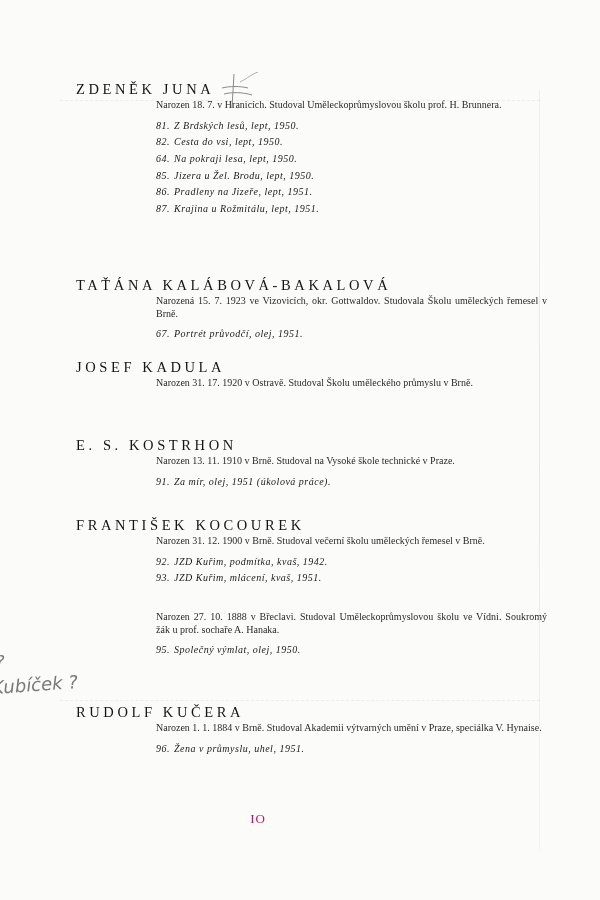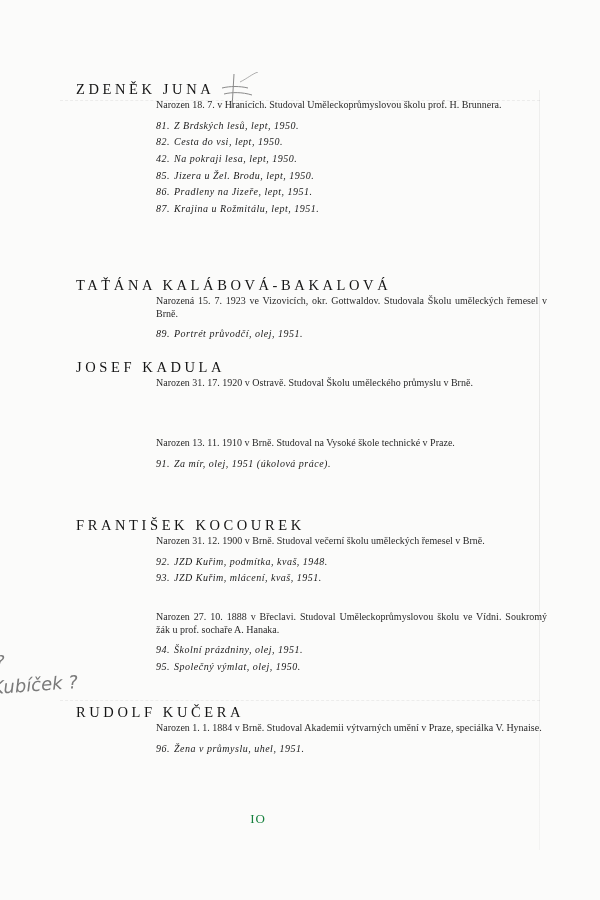--- a/index.html
+++ b/index.html
@@ -62,21 +62,21 @@
       margin-right: 4px;
     }
     .page-number {
       position: absolute;
       left: 0; width: 516px;
       top: 811px;
       text-align: center;
       font-family: "Liberation Serif", "DejaVu Serif", serif;
       font-size: 13px;
       letter-spacing: 1px;
-      color: #15803d;
+      color: #be185d;
     }
     .handwriting {
       position: absolute;
       font-family: "DejaVu Sans", sans-serif;
       font-style: italic;
       color: #7a7a7a;
       font-weight: 200;
     }
     .pencil-mark {
       position: absolute;
@@ -110,60 +110,60 @@
     <path d="M6 22 C14 20 24 20 34 23" stroke="#8a8a8a" stroke-width="1" fill="none"></path>
     <path d="M22 10 C30 6 34 2 40 0" stroke="#9a9a9a" stroke-width="0.8" fill="none"></path>
   </svg>
 
   <section class="artist" style="top:80px;">
     <h2 class="artist-name">ZDENĚK JUNA</h2>
     <p class="bio">Narozen 18. 7. v Hranicích. Studoval Uměleckoprůmyslovou školu prof. H. Brunnera.</p>
     <ul class="works">
       <li><span class="num">81.</span><span>Z Brdských lesů, lept, 1950.</span></li>
       <li><span class="num">82.</span><span>Cesta do vsi, lept, 1950.</span></li>
-      <li><span class="num">42.</span><span>Na pokraji lesa, lept, 1950.</span></li>
+      <li><span class="num">64.</span><span>Na pokraji lesa, lept, 1950.</span></li>
       <li><span class="num">85.</span><span>Jizera u Žel. Brodu, lept, 1950.</span></li>
       <li><span class="num">86.</span><span>Pradleny na Jizeře, lept, 1951.</span></li>
       <li><span class="num">87.</span><span>Krajina u Rožmitálu, lept, 1951.</span></li>
     </ul>
   </section>
 
   <section class="artist" style="top:276px;">
     <h2 class="artist-name">TAŤÁNA KALÁBOVÁ-BAKALOVÁ</h2>
     <p class="bio">Narozená 15. 7. 1923 ve Vizovicích, okr. Gottwaldov. Studovala Školu uměleckých řemesel v Brně.</p>
     <ul class="works">
-      <li><span class="num">89.</span><span>Portrét průvodčí, olej, 1951.</span></li>
+      <li><span class="num">67.</span><span>Portrét průvodčí, olej, 1951.</span></li>
     </ul>
   </section>
 
   <section class="artist" style="top:358px;">
     <h2 class="artist-name">JOSEF KADULA</h2>
     <p class="bio">Narozen 31. 17. 1920 v Ostravě. Studoval Školu uměleckého průmyslu v Brně.</p>
   </section>
 
   <section class="artist" style="top:436px;">
+    <h2 class="artist-name">E. S. KOSTRHON</h2>
     <p class="bio">Narozen 13. 11. 1910 v Brně. Studoval na Vysoké škole technické v Praze.</p>
     <ul class="works">
       <li><span class="num">91.</span><span>Za mír, olej, 1951 (úkolová práce).</span></li>
     </ul>
   </section>
 
   <section class="artist" style="top:516px;">
     <h2 class="artist-name">FRANTIŠEK KOCOUREK</h2>
     <p class="bio">Narozen 31. 12. 1900 v Brně. Studoval večerní školu uměleckých řemesel v Brně.</p>
     <ul class="works">
-      <li><span class="num">92.</span><span>JZD Kuřim, podmítka, kvaš, 1948.</span></li>
+      <li><span class="num">92.</span><span>JZD Kuřim, podmítka, kvaš, 1942.</span></li>
       <li><span class="num">93.</span><span>JZD Kuřim, mlácení, kvaš, 1951.</span></li>
     </ul>
   </section>
 
   <section class="artist" style="top:610px;">
     <p class="bio">Narozen 27. 10. 1888 v Břeclavi. Studoval Uměleckoprůmyslovou školu ve Vídni. Soukromý žák u prof. sochaře A. Hanaka.</p>
     <ul class="works">
-      <li><span class="num">94.</span><span>Školní prázdniny, olej, 1951.</span></li>
       <li><span class="num">95.</span><span>Společný výmlat, olej, 1950.</span></li>
     </ul>
   </section>
 
   <section class="artist" style="top:703px;">
     <h2 class="artist-name">RUDOLF KUČERA</h2>
     <p class="bio">Narozen 1. 1. 1884 v Brně. Studoval Akademii výtvarných umění v Praze, speciálka V. Hynaise.</p>
     <ul class="works">
       <li><span class="num">96.</span><span>Žena v průmyslu, uhel, 1951.</span></li>
     </ul>

